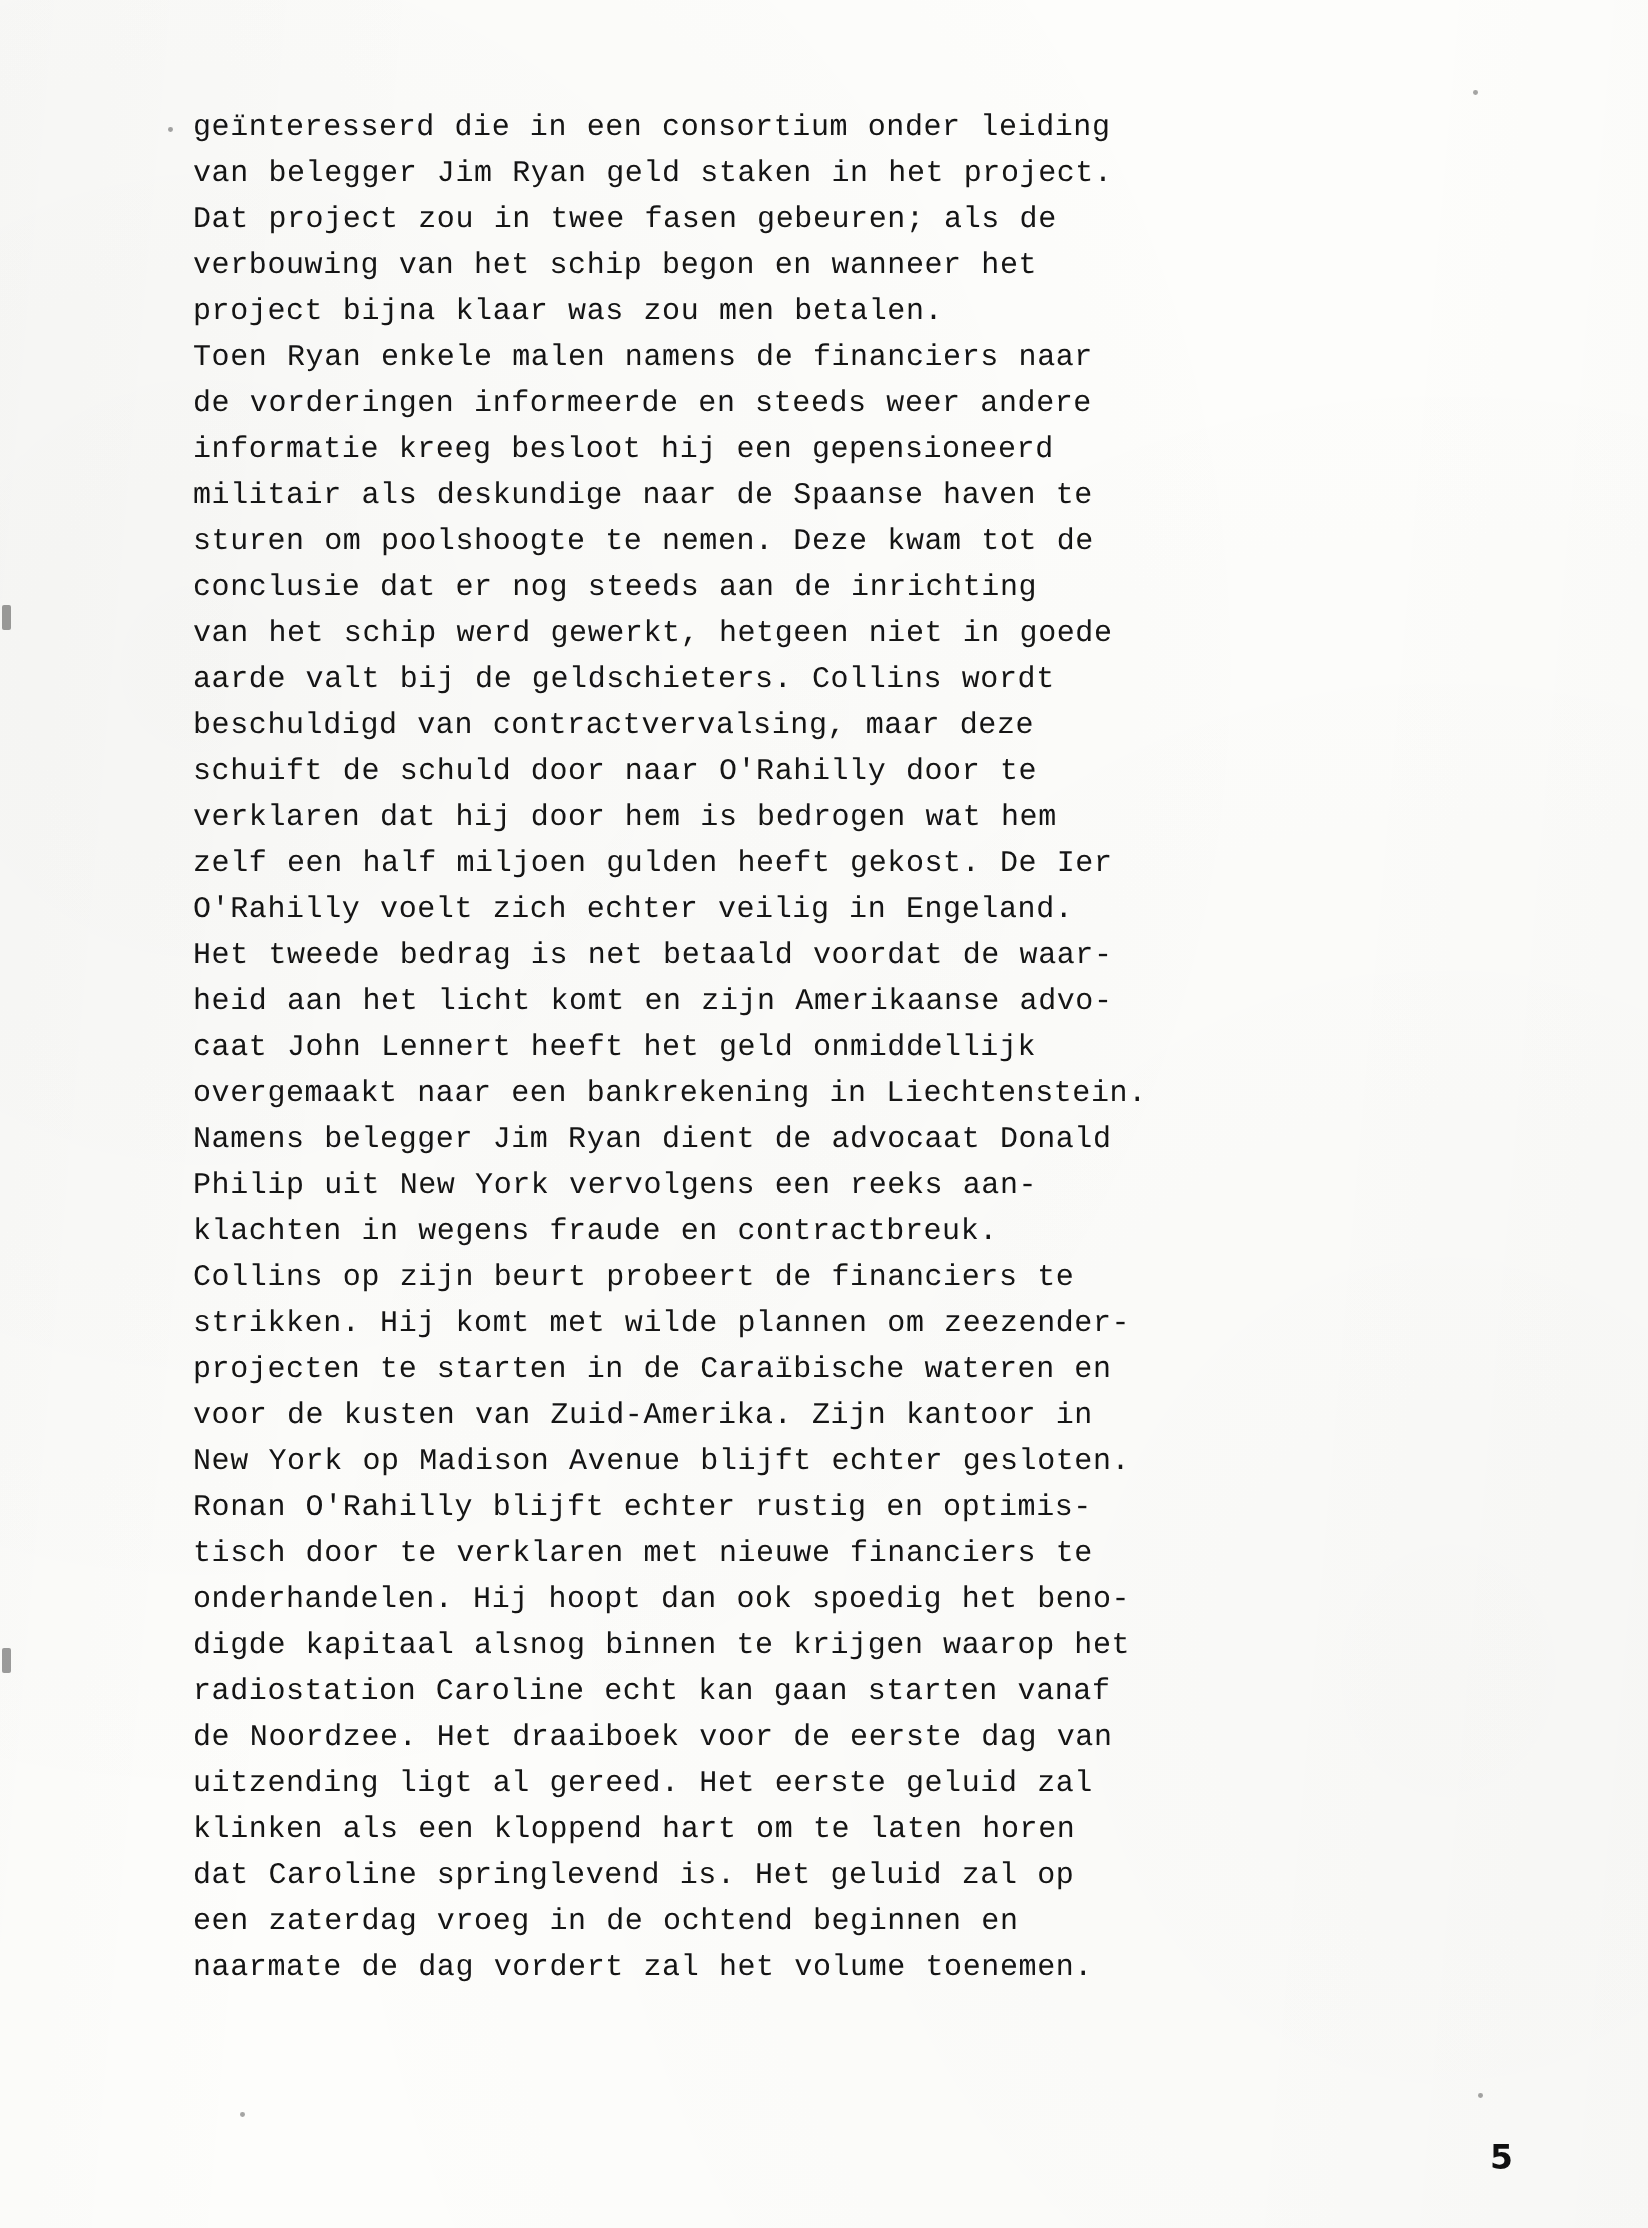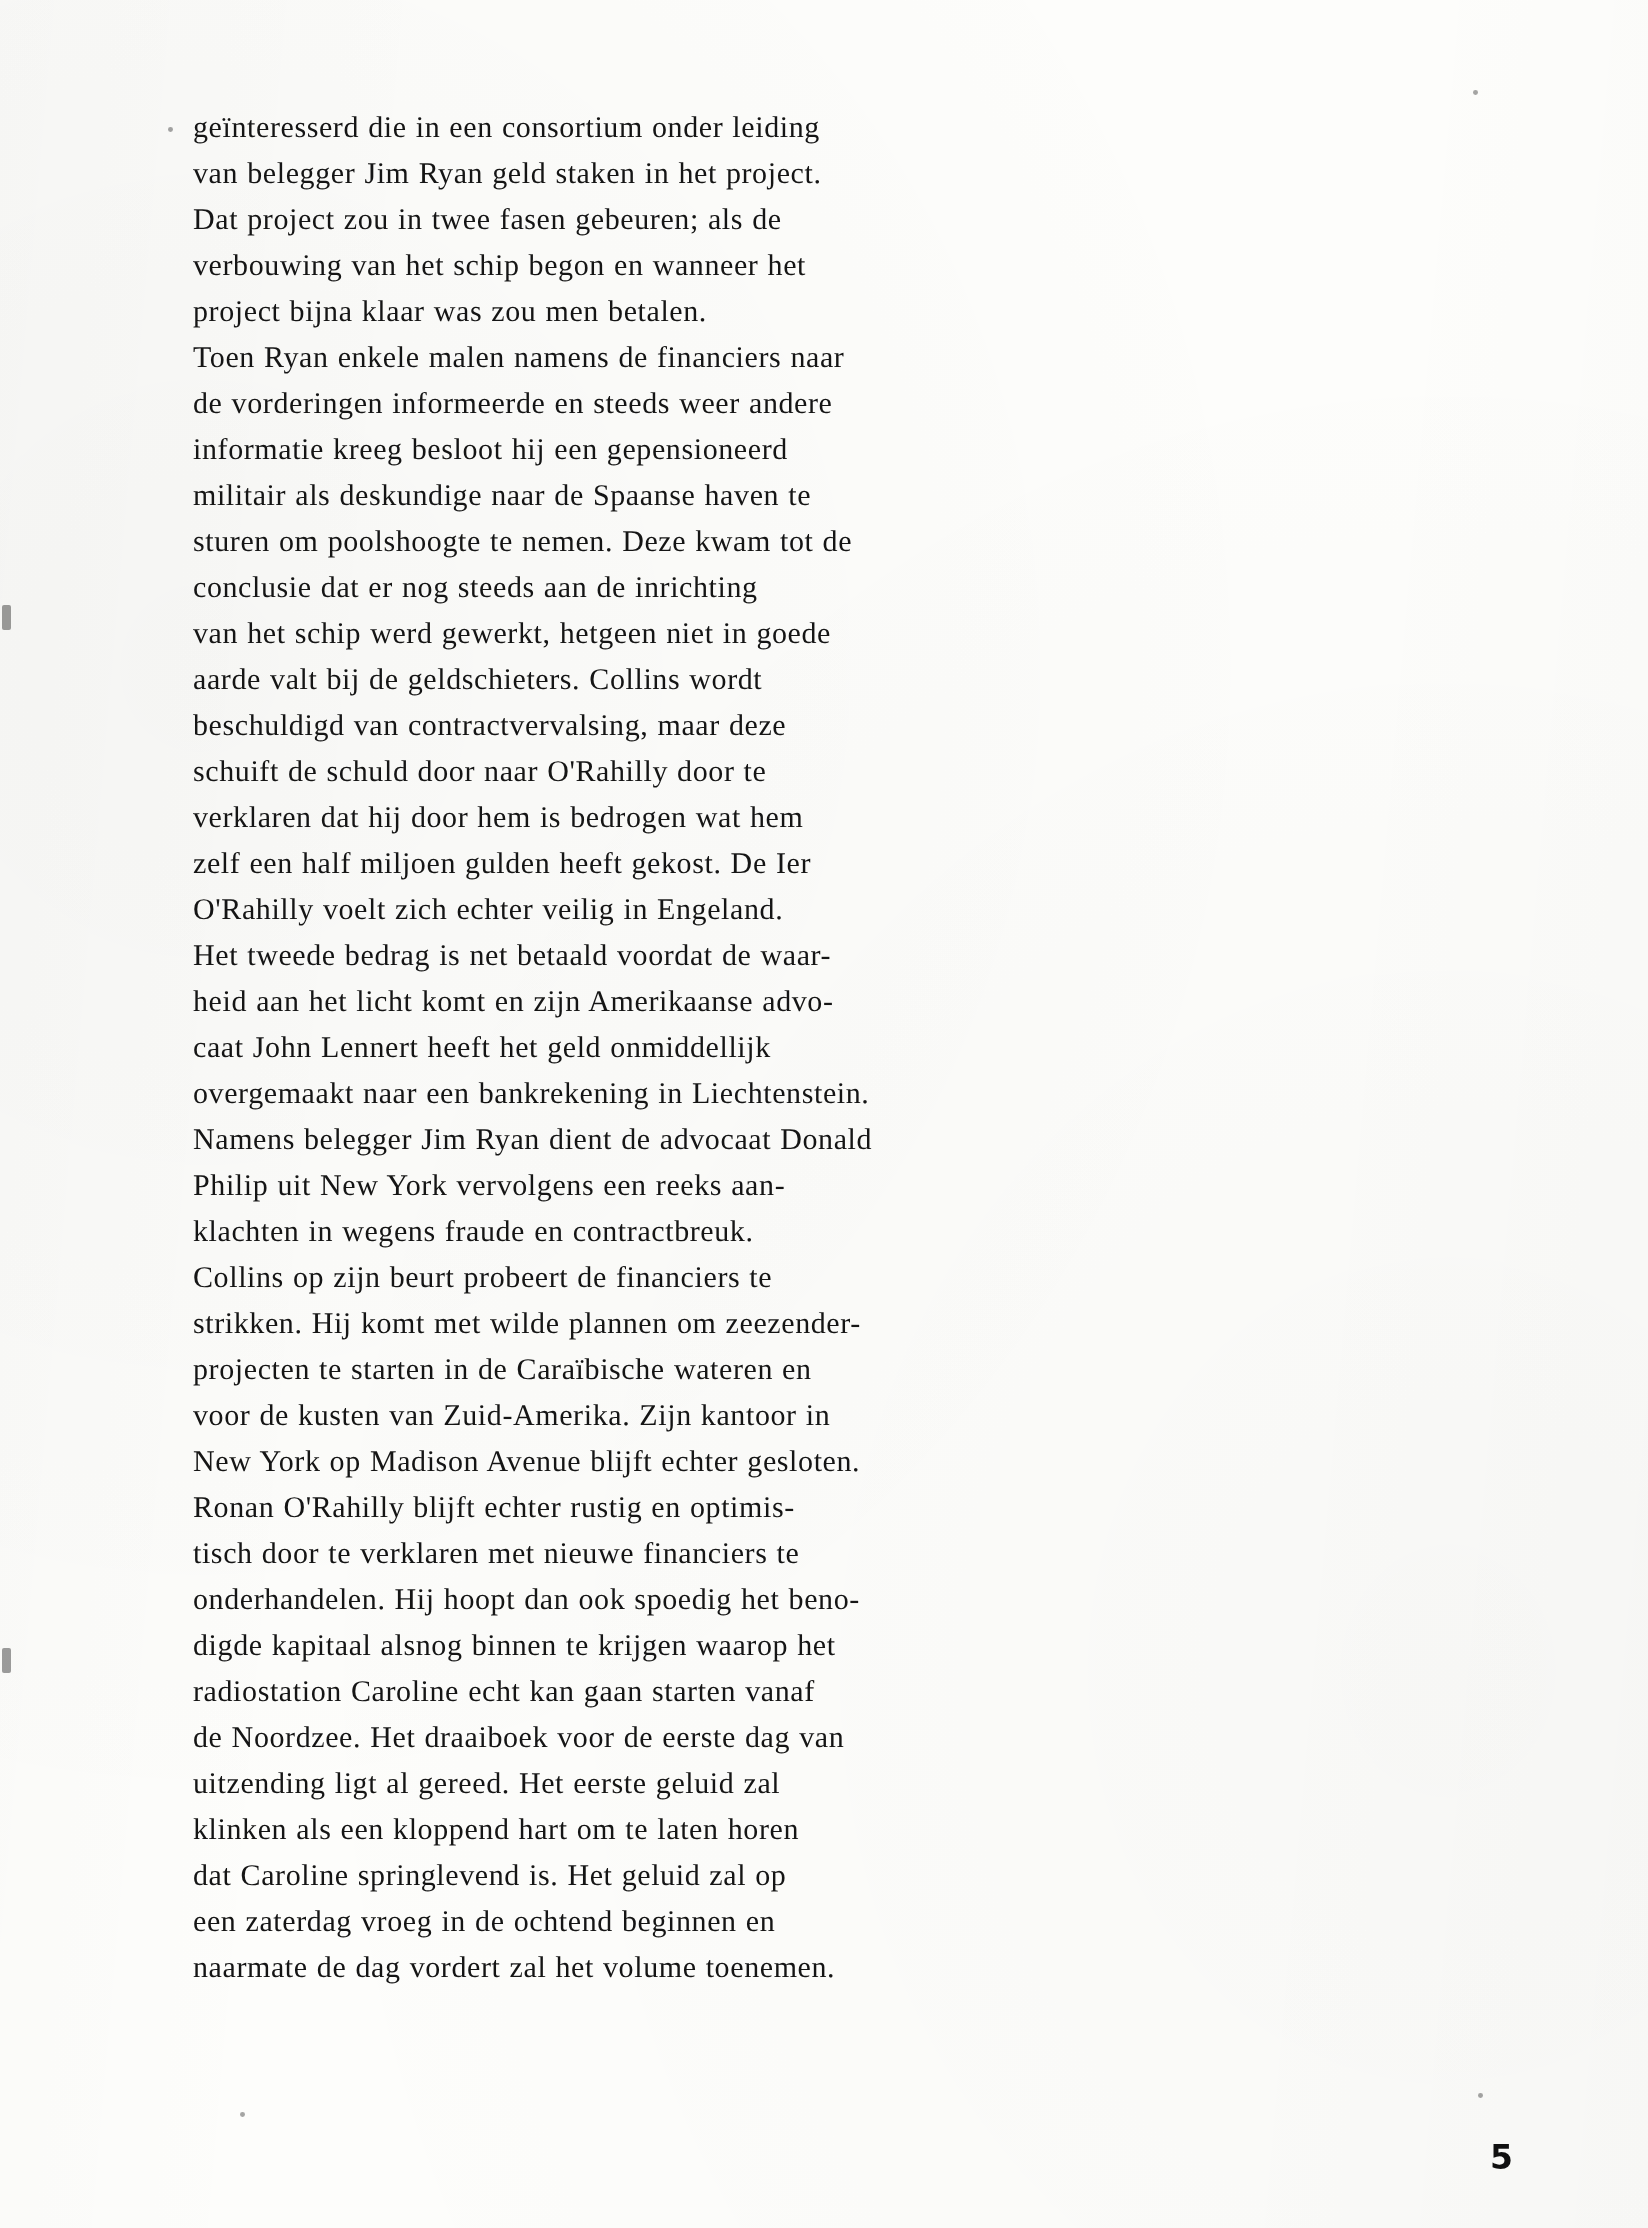--- a/index.html
+++ b/index.html
@@ -23,21 +23,21 @@
       radial-gradient(ellipse at 12% 30%, rgba(0,0,0,0.022) 0%, rgba(0,0,0,0) 55%),
       radial-gradient(ellipse at 88% 75%, rgba(0,0,0,0.020) 0%, rgba(0,0,0,0) 60%),
       linear-gradient(95deg, rgba(0,0,0,0.015) 0%, rgba(0,0,0,0) 25%, rgba(0,0,0,0) 75%, rgba(0,0,0,0.012) 100%);
     pointer-events: none;
   }
   .body-text {
     position: absolute;
     left: 193px;
     top: 105px;
     width: 1297px;
-    font-family: Liberation Serif, serif;
+    font-family: Liberation Mono, monospace;
     font-size: 30px;
     line-height: 46px;
     letter-spacing: 0.6px;
     color: #151515;
     white-space: pre-wrap;
     word-spacing: 1px;
     text-rendering: geometricPrecision;
   }
   .page-number {
     position: absolute;

